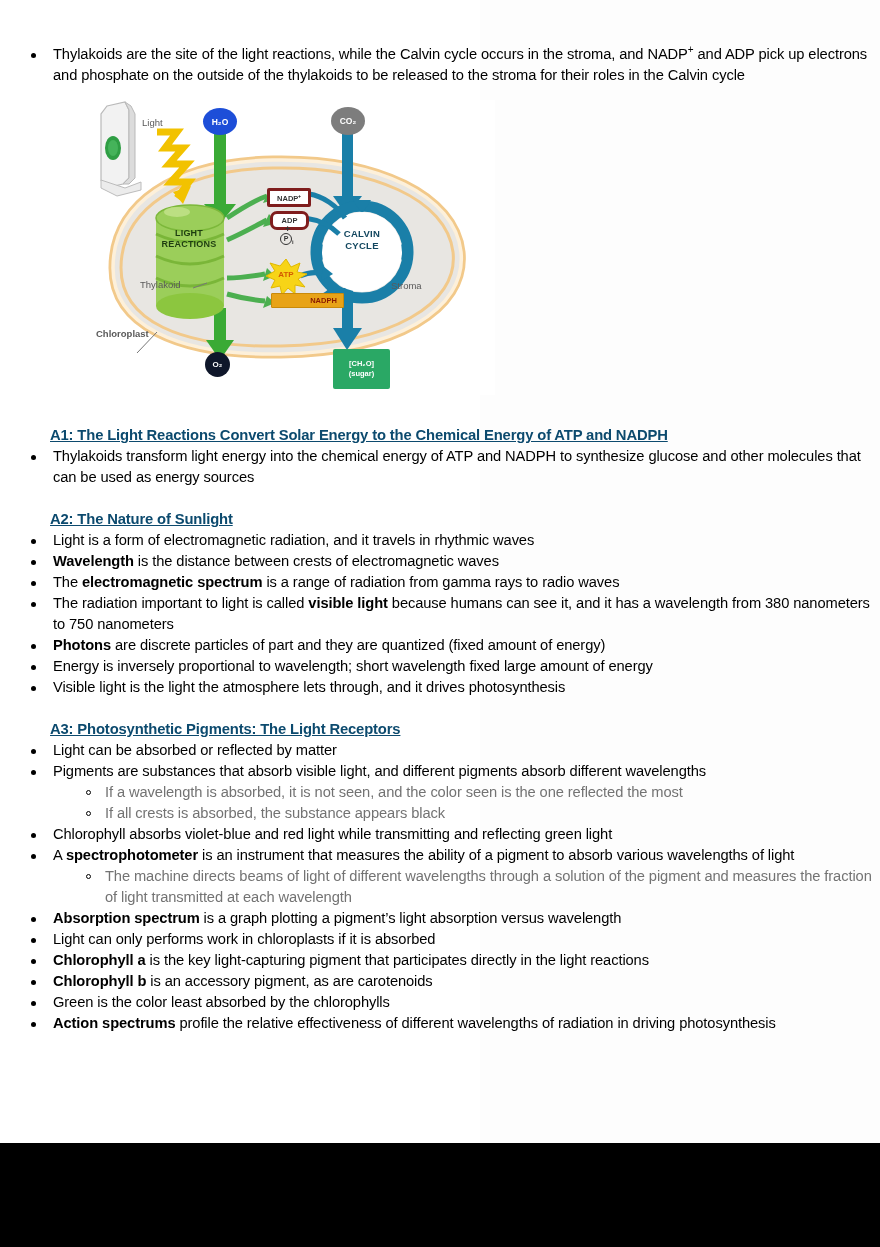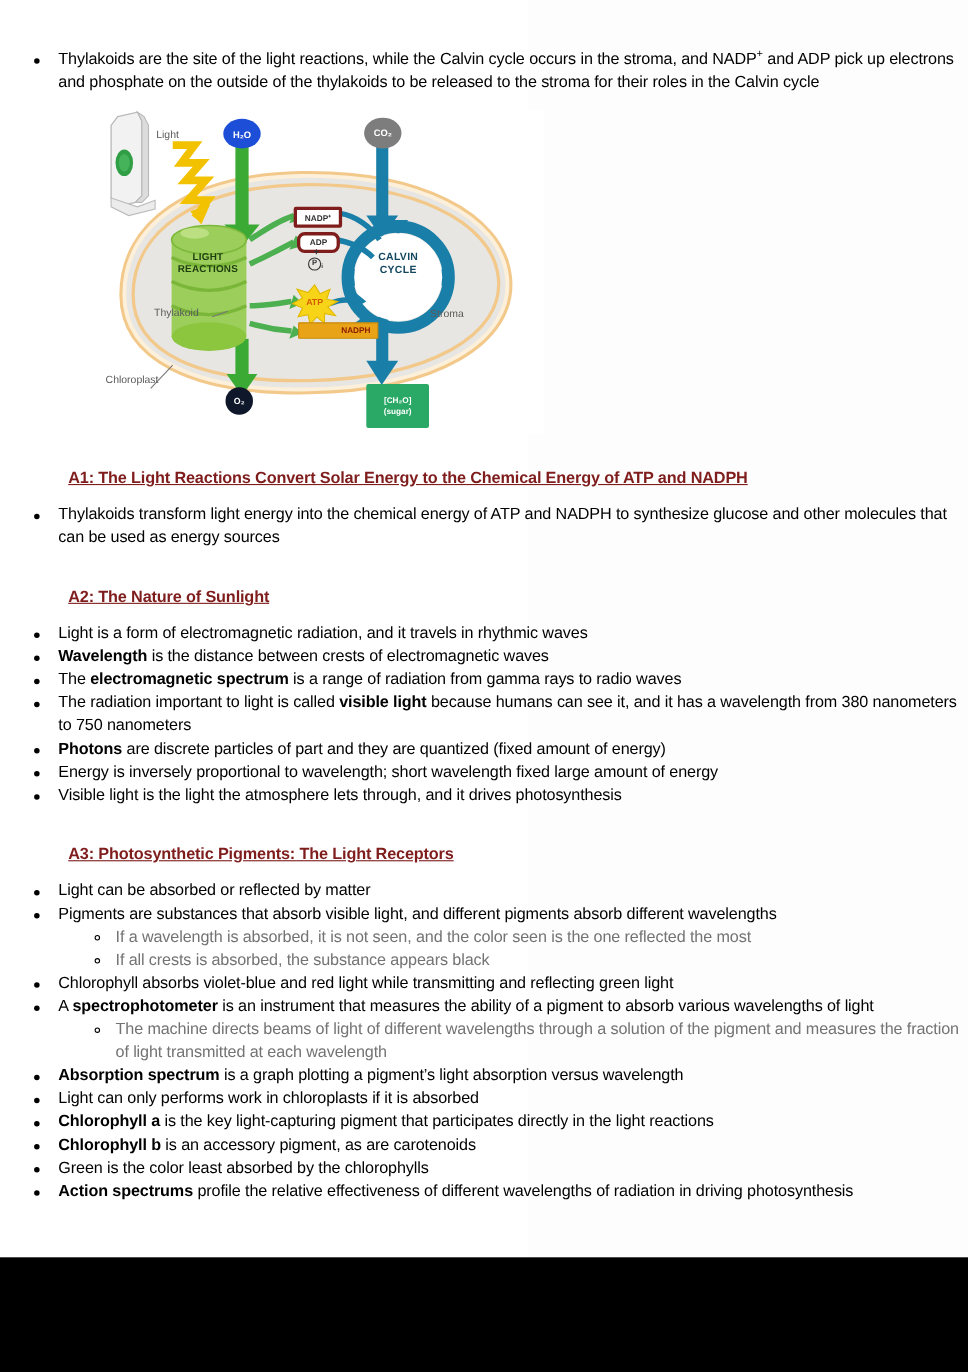--- a/index.html
+++ b/index.html
@@ -76,23 +76,23 @@
     width: 5px;
     height: 5px;
     border-radius: 50%;
     border: 1px solid #000000;
     background: transparent;
     box-sizing: border-box;
   }
   .heading {
     font-size: 14.8px;
     font-weight: bold;
-    color: #7f1d1d;
+    color: #0c4a6e;
     text-decoration: underline;
-    margin: 12px;
+    margin: 0;
     padding-left: 50px;
     line-height: 21px;
     letter-spacing: -0.15px;
   }
   .spacer-line { height: 21px; }
   b { font-weight: bold; }
   sup { font-size: 0.68em; vertical-align: super; line-height: 0; }
   sub { font-size: 0.68em; vertical-align: sub; line-height: 0; }
 
   .intro-block { padding-top: 44px; }
@@ -221,21 +221,21 @@
     display: flex;
     align-items: center;
     justify-content: center;
     font-size: 8px;
     font-weight: bold;
     color: #d45a00;
   }
   .label-light { left: 47px; top: 17px; }
   .label-thylakoid { left: 45px; top: 179px; }
   .label-stroma { left: 296px; top: 180px; }
-  .label-chloroplast { left: 1px; top: 240px; }
+  .label-chloroplast { left: 1px; top: 228px; font-weight: bold; }
   .lr-text {
     position: absolute;
     left: 52px; top: 128px;
     width: 84px;
     text-align: center;
     font-size: 9px;
     font-weight: bold;
     color: #1e3d10;
     line-height: 11px;
     letter-spacing: 0.2px;

